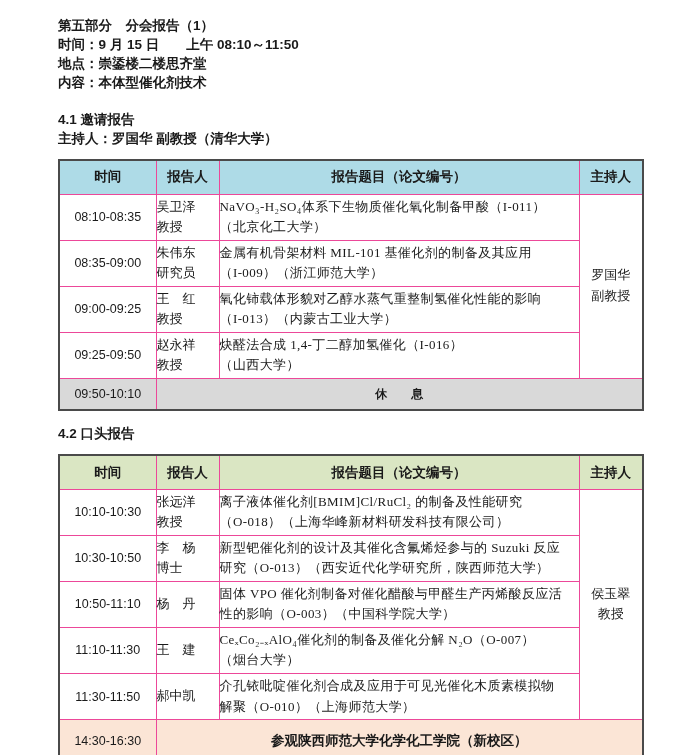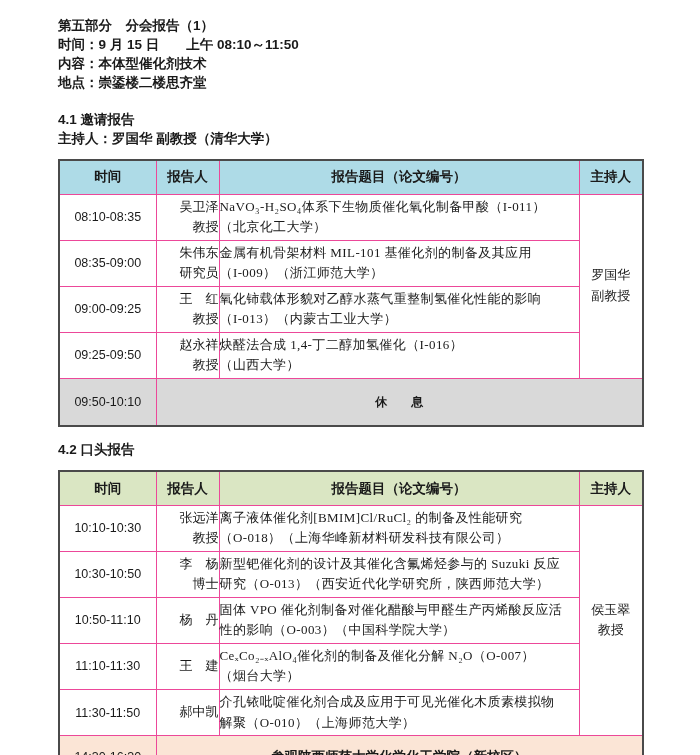--- a/index.html
+++ b/index.html
@@ -52,38 +52,38 @@
   .t2 th { background: #dae6c3; }
 
   td.time-cell {
     font-family: "Liberation Sans", sans-serif;
     font-size: 12.5px;
     text-align: center;
     height: 40px;
   }
   td.speaker-cell {
     font-size: 13px;
-    text-align: right;
+    text-align: left;
     white-space: pre-line;
     line-height: 1.55;
   }
   td.title-cell {
     font-size: 13px;
     white-space: pre-line;
     line-height: 1.58;
     letter-spacing: 0.4px;
     text-align: left;
   }
   td.chair-cell {
     font-size: 13px;
     text-align: center;
     white-space: pre-line;
     line-height: 1.6;
   }
-  tr.break-row td { background: #d9d9d9; height: 48px; }
+  tr.break-row td { background: #d9d9d9; height: 32px; }
   td.break-label {
     font-family: "Liberation Sans", sans-serif;
     font-weight: bold;
     font-size: 12px;
     text-align: center;
   }
   tr.visit-row td { background: #fbe5d6; height: 44px; }
   td.visit-label {
     font-family: "Liberation Sans", sans-serif;
     font-weight: bold;
@@ -92,22 +92,22 @@
   }
 </style>
 </head>
 <body>
 
 <div class="page">
 
   <div class="hdr-block">
     <div class="hdr-line">第五部分　分会报告（1）</div>
     <div class="hdr-line">时间：9 月 15 日　　上午 08:10～11:50</div>
+    <div class="hdr-line">地点：崇鋈楼二楼思齐堂</div>
     <div class="hdr-line">内容：本体型催化剂技术</div>
-    <div class="hdr-line">地点：崇鋈楼二楼思齐堂</div>
   </div>
 
   <div class="sec-block">
     <div class="sec-heading">4.1 邀请报告</div>
     <div class="sec-chair">主持人：罗国华 副教授（清华大学）</div>
   </div>
 
   <table class="schedule t1">
     <colgroup>
         <col class="c-time">

